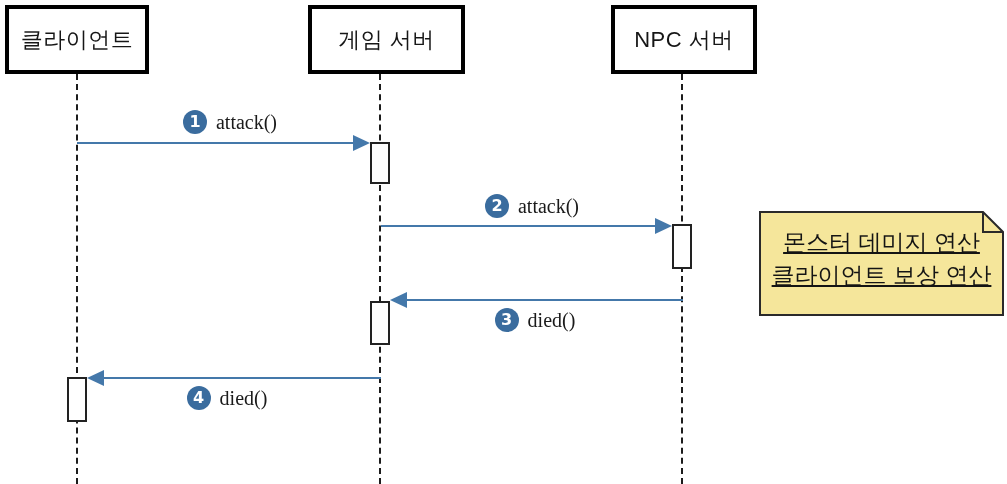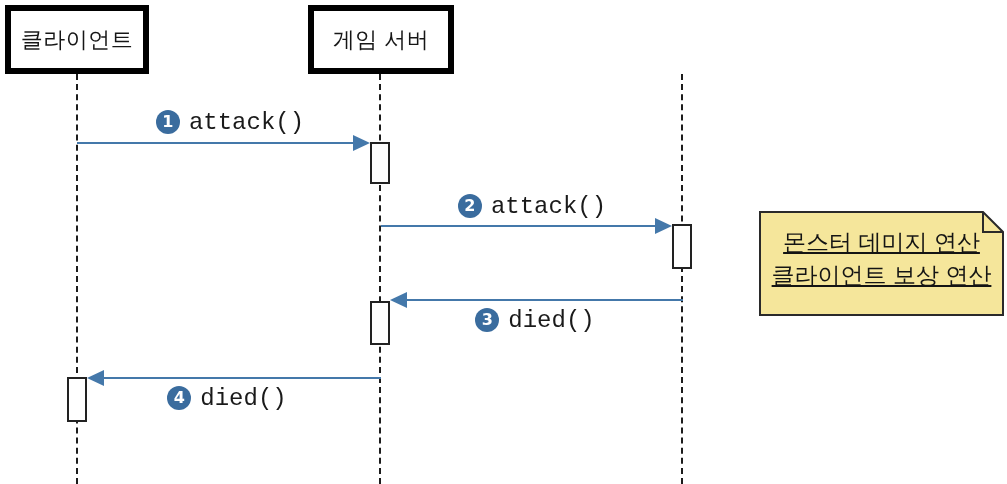--- a/index.html
+++ b/index.html
@@ -13,30 +13,30 @@
     background: #ffffff;
     overflow: hidden;
   }
 
   
   .actor {
     position: absolute;
     top: 5px;
     height: 69px;
     background: #ffffff;
-    border: 6px solid #000000;
+    border: 4px solid #000000;
     display: flex;
     align-items: center;
     justify-content: center;
     font-size: 22px;
     color: #161616;
     letter-spacing: 0.5px;
   }
   .actor.a0 { left: 5px;   width: 144px; }
-  .actor.a1 { left: 308px; width: 146px; }
+  .actor.a1 { left: 308px; width: 157px; }
   .actor.a2 { left: 611px; width: 146px; }
 
   
   .lifeline {
     position: absolute;
     top: 74px;
     height: 410px;
     width: 0;
     border-left: 2px dashed #1c1c1c;
   }
@@ -104,22 +104,22 @@
     background: #3a6c9e;
     color: #ffffff;
     font-family: "DejaVu Sans", sans-serif;
     font-weight: bold;
     font-size: 16px;
     line-height: 24px;
     text-align: center;
     flex: 0 0 auto;
   }
   .msg-text {
-    font-family: Liberation Mono, monospace;
-    font-size: 24px;
+    font-family: Liberation Serif, serif;
+    font-size: 20px;
     color: #1a1a1a;
     white-space: nowrap;
     text-align: right;
   }
 
   
   .note-svg { position: absolute; left: 759px; top: 211px; }
   .note-text {
     position: absolute;
     left: 759px;
@@ -135,20 +135,23 @@
 </head>
 <body>
 
 <div class="stage">
 
   <div class="actor a0">
     <span>클라이언트</span>
   </div>
   <div class="actor a1">
     <span>게임 서버</span>
+  </div>
+  <div class="actor a2">
+    <span>NPC 서버</span>
   </div>
 
   <div class="lifeline l0"></div>
   <div class="lifeline l1"></div>
   <div class="lifeline l2"></div>
 
   <div class="activation act-game1"></div>
   <div class="activation act-npc"></div>
   <div class="activation act-game2"></div>
   <div class="activation act-client"></div>

